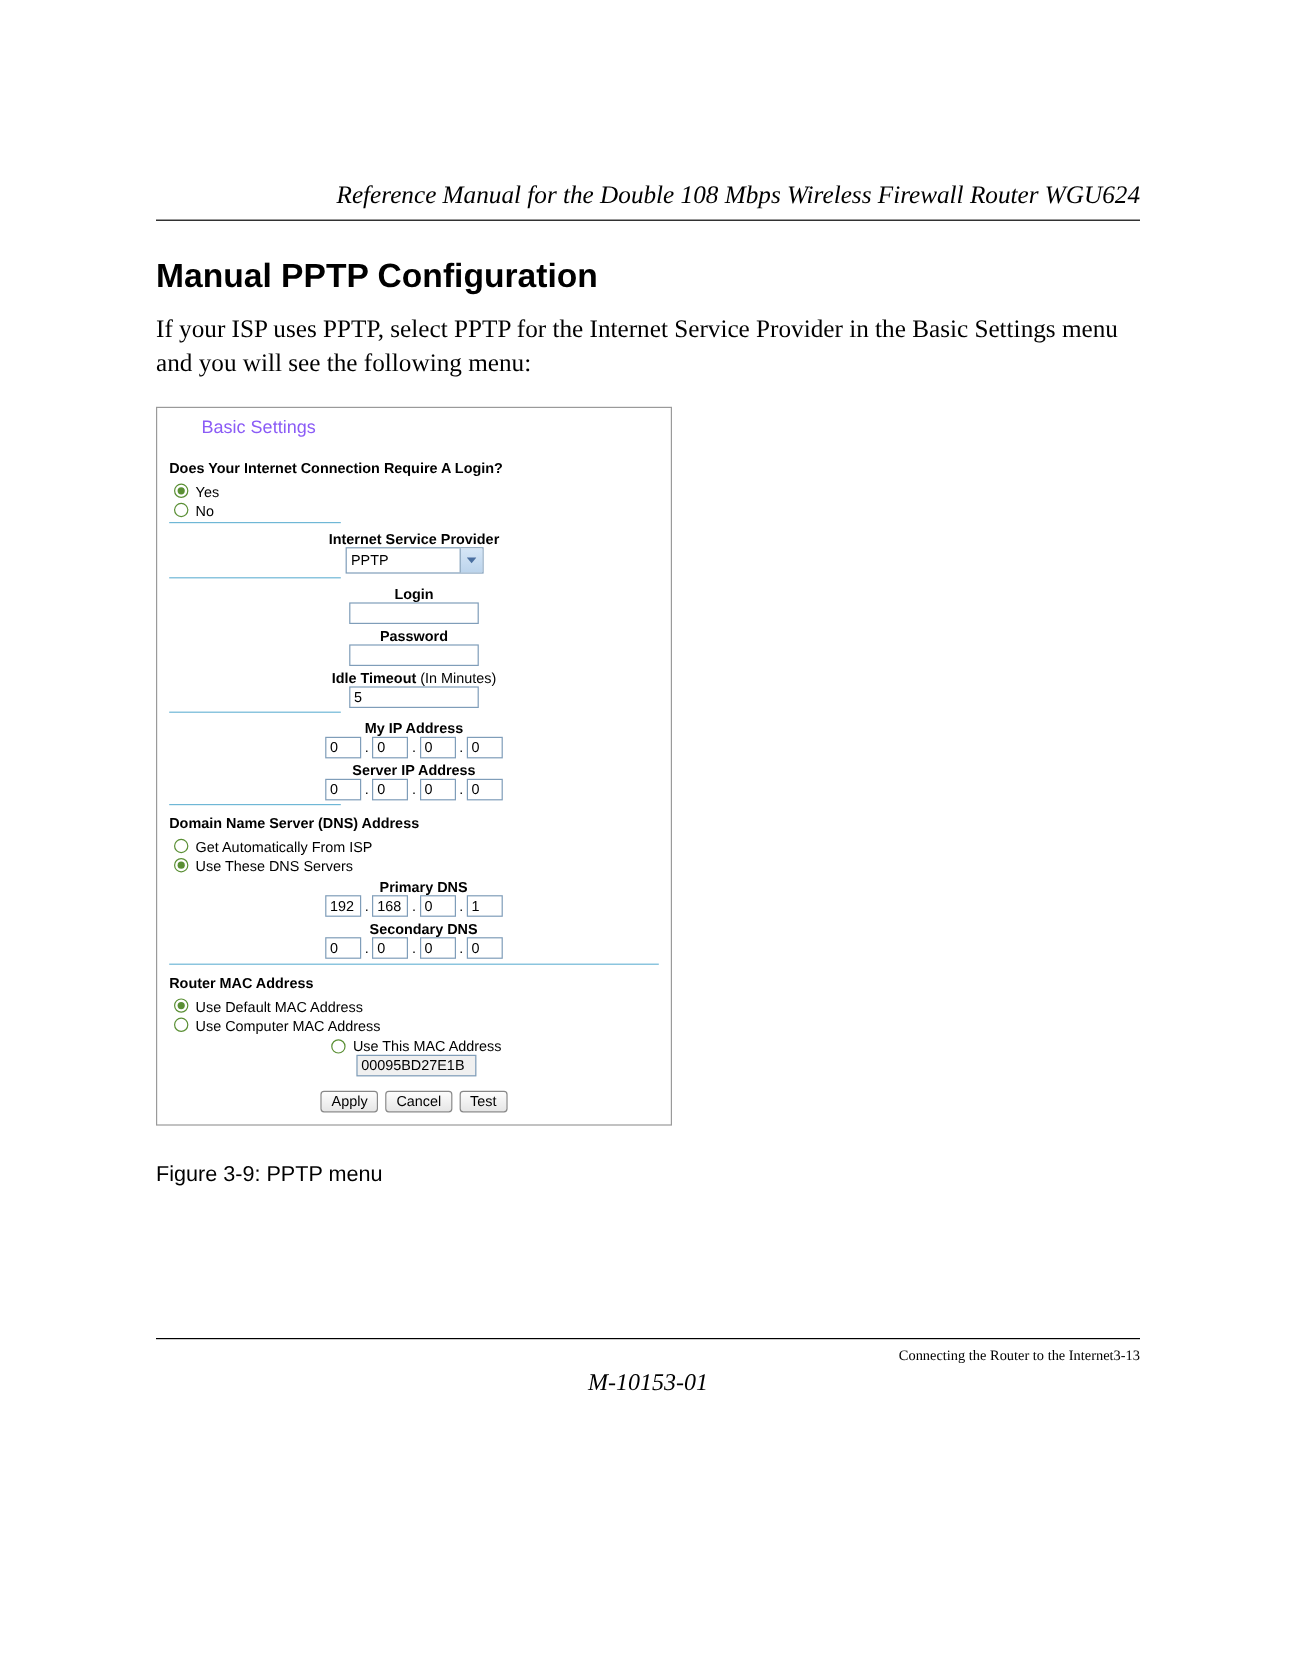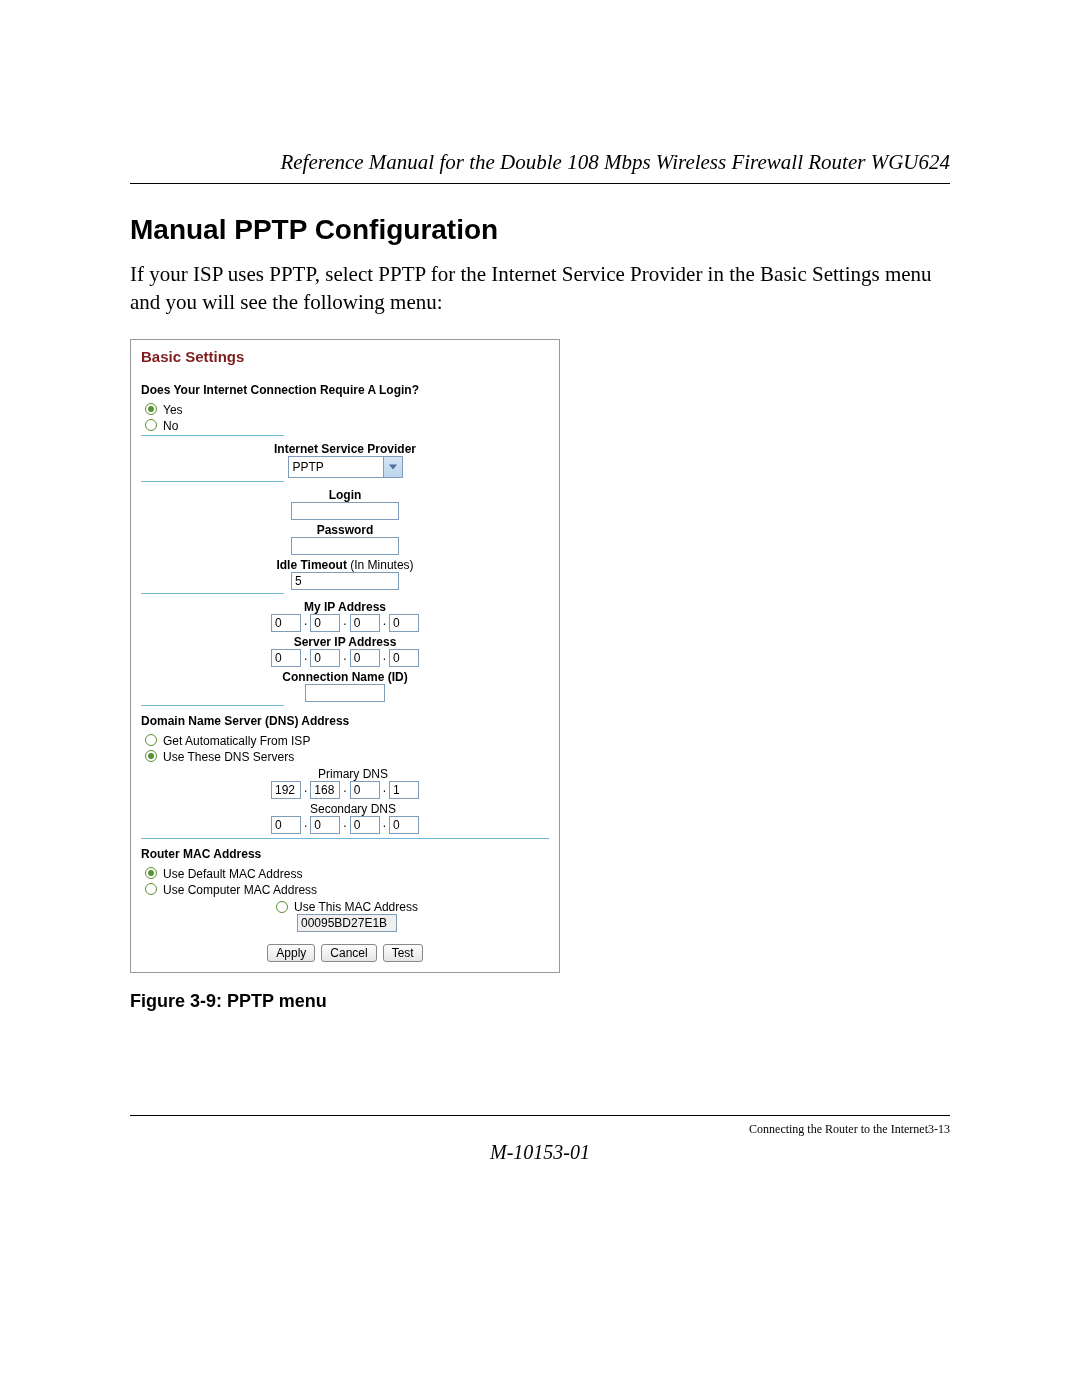--- a/index.html
+++ b/index.html
@@ -33,41 +33,42 @@
     font-size: 28px;
     margin: 8px 0 14px 0;
   }
   p.body-text {
     font-size: 21px;
     line-height: 1.35;
     margin: 0 0 22px 0;
   }
   .figure-caption {
     font-family: Arial, Helvetica, sans-serif;
-    font-weight: bold;
+    font-weight: normal;
     font-size: 18px;
-    margin-top: 18px;
+    margin-top: 30px;
   }
 
   
   .panel {
     width: 430px;
     border: 1px solid #9a9a9a;
     background: #fff;
     font-family: Arial, Helvetica, sans-serif;
     font-size: 12px;
     color: #000;
     padding: 6px 10px 10px 10px;
     box-sizing: border-box;
   }
   .panel .panel-title {
-    color: #7f1d1d;
-    font-weight: bold;
+    color: #8b5cf6;
+    font-weight: normal;
     font-size: 15px;
     padding: 2px 0 10px 0;
+    margin-left: 27px;
   }
   .panel .sep {
     border: none;
     border-top: 1px solid #6fb7d6;
     margin: 2px 0 6px 0;
     width: 35%;
   }
   .panel .sep-full {
     border: none;
     border-top: 1px solid #6fb7d6;
@@ -90,25 +91,26 @@
     flex: 1 1 auto;
   }
   .panel .row .label.bold {
     font-weight: bold;
   }
   .panel .row .label.sub {
     font-weight: normal;
   }
   .panel .row .label.indent {
     padding-left: 16px;
+    font-weight: bold;
   }
   .panel .ctrl {
     flex: 0 0 auto;
     display: flex;
-    align-items: flex-start;
+    align-items: center;
     gap: 2px;
   }
   .panel .radio-row {
     display: flex;
     align-items: flex-start;
     margin: 2px 0 2px 4px;
     gap: 6px;
   }
 
   .radio {
@@ -295,26 +297,20 @@
       <div class="ctrl">
         <input class="txt oct" value="0" style="">
           <span class="dot">.</span>
         <input class="txt oct" value="0" style="">
           <span class="dot">.</span>
         <input class="txt oct" value="0" style="">
           <span class="dot">.</span>
         <input class="txt oct" value="0" style="">
       </div>
     </div>
-    <div class="row">
-      <span class="label bold">Connection Name (ID)</span>
-      <div class="ctrl">
-          <input class="txt conn" value="" style="">
-        </div>
-    </div>
 
     <hr class="sep">
 
     <div class="q-label">Domain Name Server (DNS) Address</div>
     <div class="radio-row">
       <span class="radio"></span>
       <span>Get Automatically From ISP</span>
     </div>
     <div class="radio-row">
       <span class="radio checked"></span>

